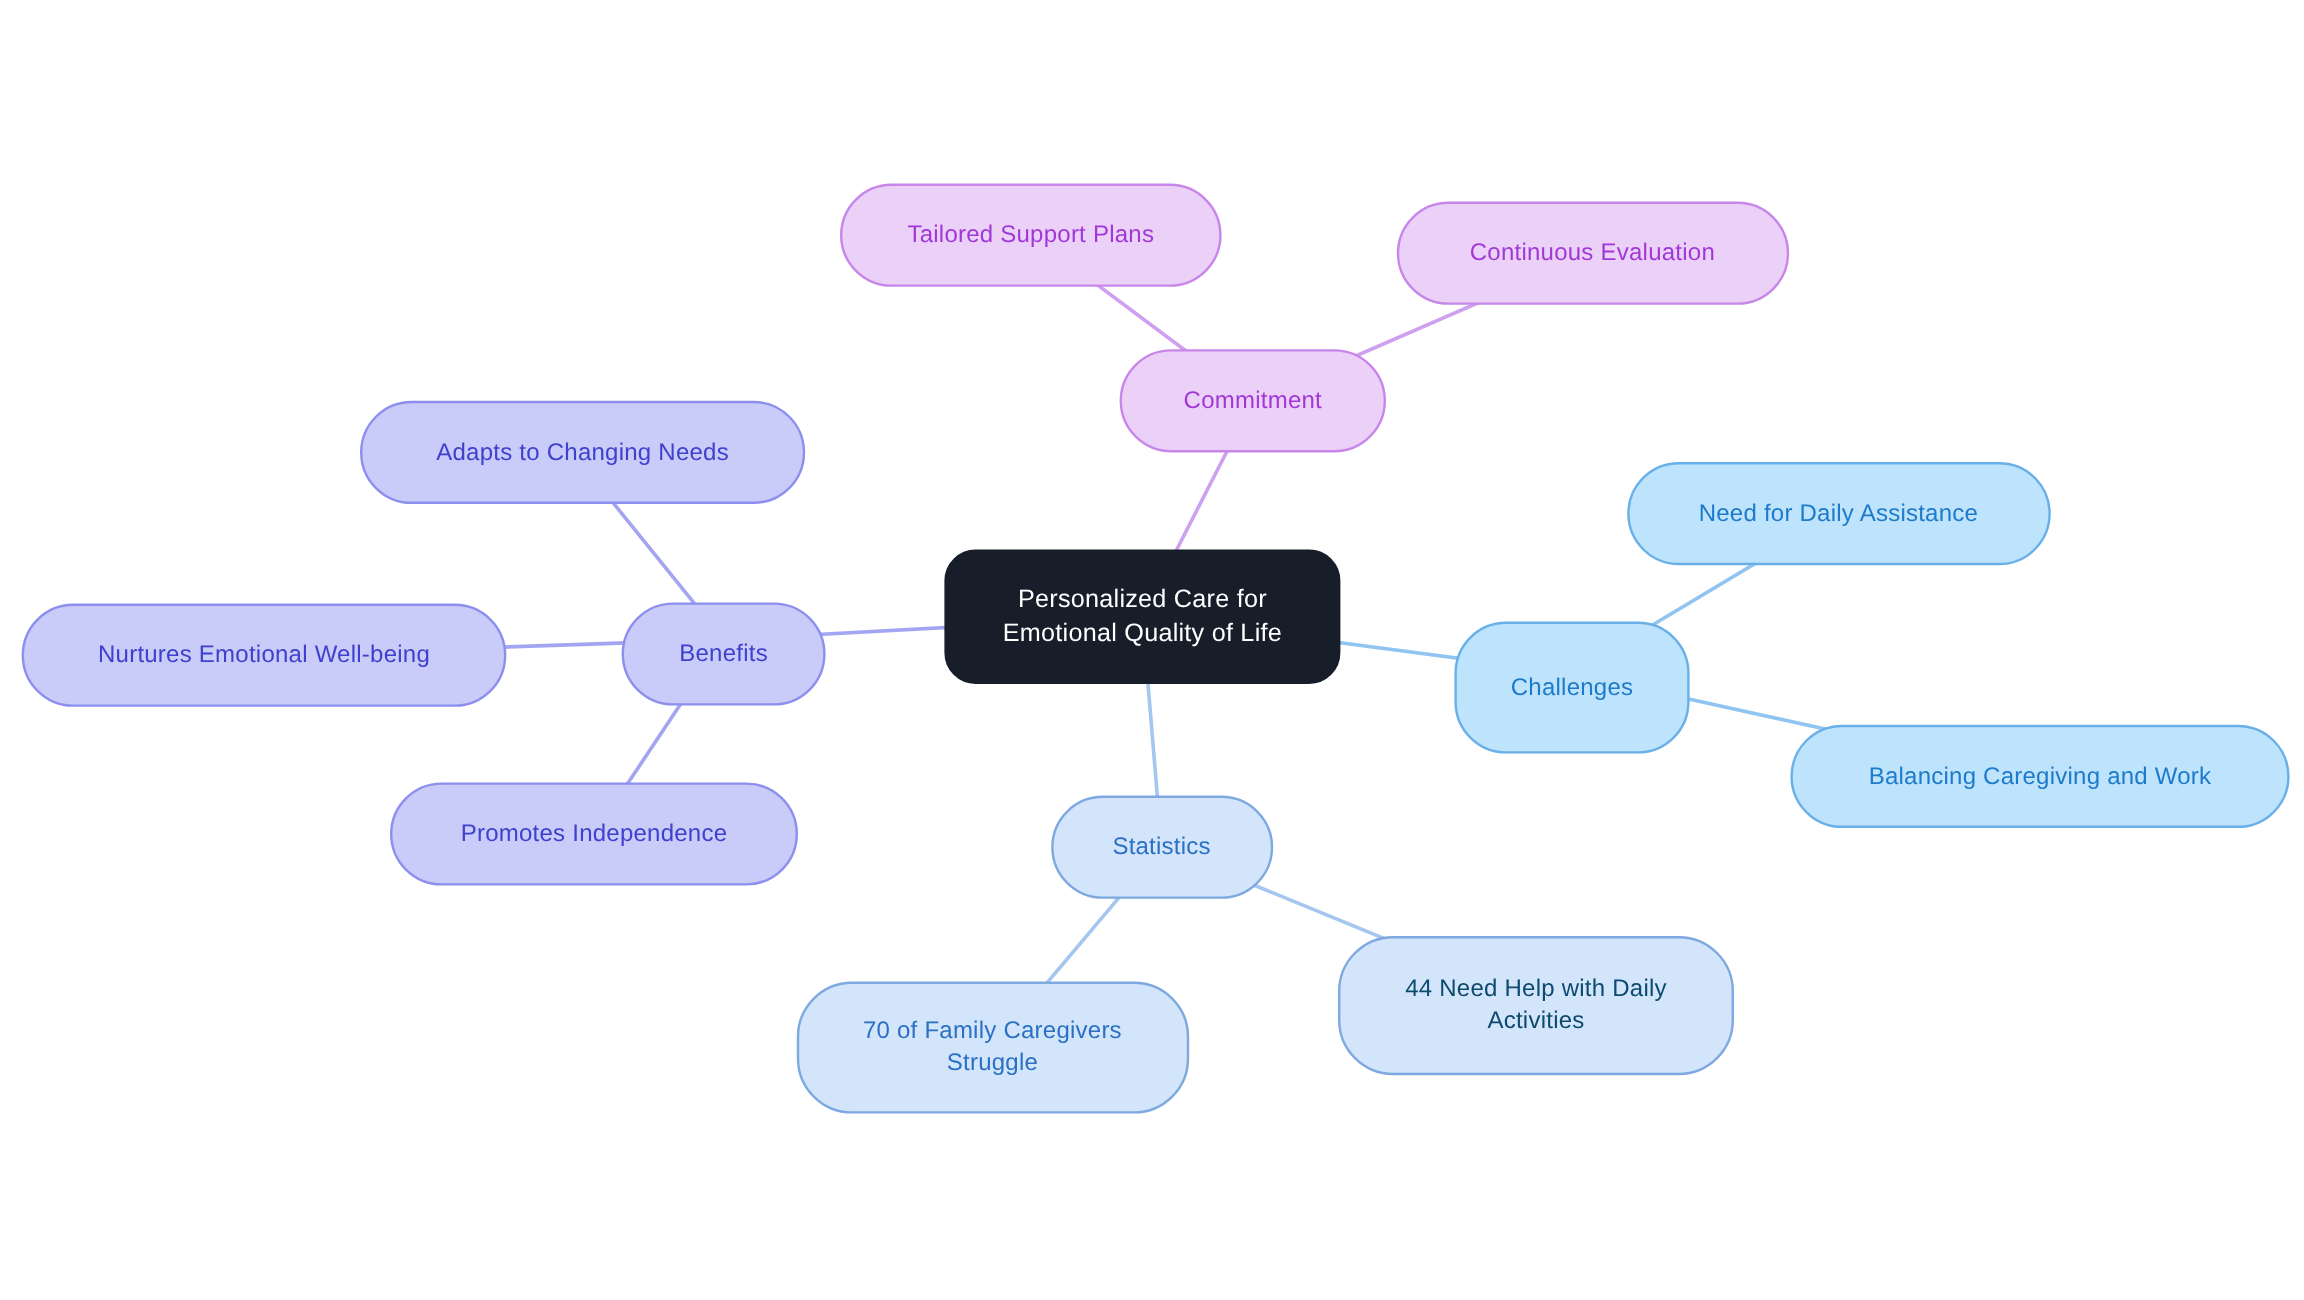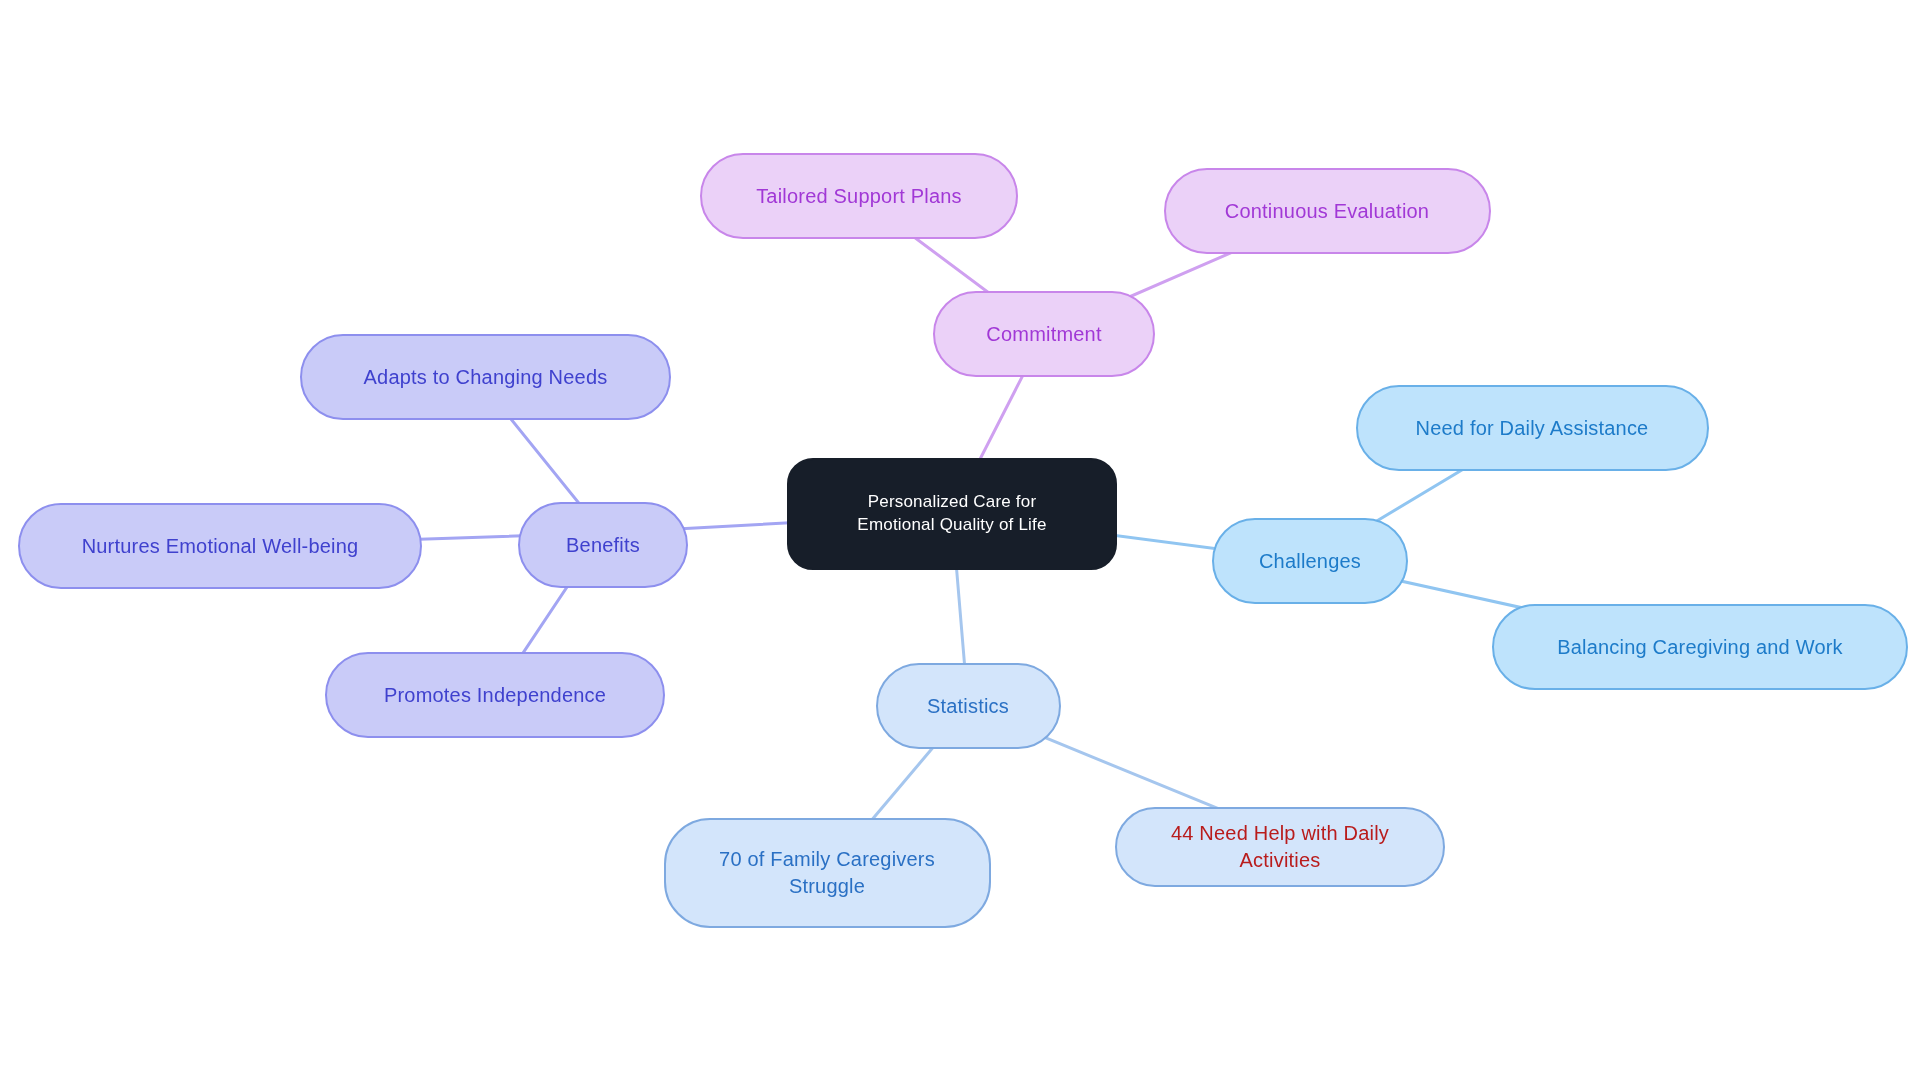--- a/index.html
+++ b/index.html
@@ -35,21 +35,21 @@
     line-height: 1.35;
     letter-spacing: 0.2px;
     cursor: pointer;
     user-select: none;
   }
   .node span {
     display: block;
     white-space: nowrap;
   }
   .node.central {
-    font-size: 17px;
+    font-size: 21px;
     font-weight: 500;
   }
 </style>
 </head>
 <body>
 
 <div id="canvas" style="background: rgb(255, 255, 255);">
   <svg id="edges" width="1920" height="1083">
       <line x1="952" y1="514" x2="1044" y2="334" stroke="#cfa0f0" stroke-width="3" stroke-linecap="round"></line>
       <line x1="1044" y1="334" x2="859" y2="196" stroke="#cfa0f0" stroke-width="3" stroke-linecap="round"></line>
@@ -71,21 +71,21 @@
     </div>
     <div class="node" style="left: 933px; top: 291px; width: 222px; height: 86px; border-radius: 43px; background: rgb(235, 209, 248); border: 2px solid rgb(200, 134, 234); color: rgb(161, 56, 214);">
       <span>Commitment</span>
     </div>
     <div class="node" style="left: 700px; top: 153px; width: 318px; height: 86px; border-radius: 43px; background: rgb(235, 209, 248); border: 2px solid rgb(200, 134, 234); color: rgb(161, 56, 214);">
       <span>Tailored Support Plans</span>
     </div>
     <div class="node" style="left: 1163.5px; top: 168px; width: 327px; height: 86px; border-radius: 43px; background: rgb(235, 209, 248); border: 2px solid rgb(200, 134, 234); color: rgb(161, 56, 214);">
       <span>Continuous Evaluation</span>
     </div>
-    <div class="node" style="left: 1212px; top: 518px; width: 196px; height: 86px; border-radius: 43px; background: rgb(190, 227, 252); border: 2px solid rgb(105, 176, 232); color: rgb(29, 123, 201);">
+    <div class="node" style="left: 1212px; top: 518px; width: 196px; height: 110px; border-radius: 43px; background: rgb(190, 227, 252); border: 2px solid rgb(105, 176, 232); color: rgb(29, 123, 201);">
       <span>Challenges</span>
     </div>
     <div class="node" style="left: 1355.5px; top: 385px; width: 353px; height: 86px; border-radius: 43px; background: rgb(190, 227, 252); border: 2px solid rgb(105, 176, 232); color: rgb(29, 123, 201);">
       <span>Need for Daily Assistance</span>
     </div>
     <div class="node" style="left: 1492px; top: 604px; width: 416px; height: 86px; border-radius: 43px; background: rgb(190, 227, 252); border: 2px solid rgb(105, 176, 232); color: rgb(29, 123, 201);">
       <span>Balancing Caregiving and Work</span>
     </div>
     <div class="node" style="left: 518px; top: 490px; width: 170px; height: 86px; border-radius: 43px; background: rgb(201, 203, 248); border: 2px solid rgb(141, 143, 238); color: rgb(63, 65, 206); margin-top: 12px;">
       <span>Benefits</span>
@@ -99,17 +99,17 @@
     <div class="node" style="left: 325px; top: 652px; width: 340px; height: 86px; border-radius: 43px; background: rgb(201, 203, 248); border: 2px solid rgb(141, 143, 238); color: rgb(63, 65, 206);">
       <span>Promotes Independence</span>
     </div>
     <div class="node" style="left: 875.5px; top: 663px; width: 185px; height: 86px; border-radius: 43px; background: rgb(211, 229, 251); border: 2px solid rgb(126, 169, 224); color: rgb(42, 112, 196);">
       <span>Statistics</span>
     </div>
     <div class="node" style="left: 663.5px; top: 818px; width: 327px; height: 110px; border-radius: 46px; background: rgb(211, 229, 251); border: 2px solid rgb(126, 169, 224); color: rgb(42, 112, 196);">
       <span>70 of Family Caregivers</span>
       <span>Struggle</span>
     </div>
-    <div class="node" style="left: 1115px; top: 780px; width: 330px; height: 80px; border-radius: 46px; background: rgb(211, 229, 251); border: 2px solid rgb(126, 169, 224); color: #b91c1c; margin-top: 27px;">
+    <div class="node" style="left: 1115px; top: 780px; width: 330px; height: 116px; border-radius: 46px; background: rgb(211, 229, 251); border: 2px solid rgb(126, 169, 224); color: #0c4a6e;">
       <span>44 Need Help with Daily</span>
       <span>Activities</span>
     </div>
   </div>
 
 </body></html>

